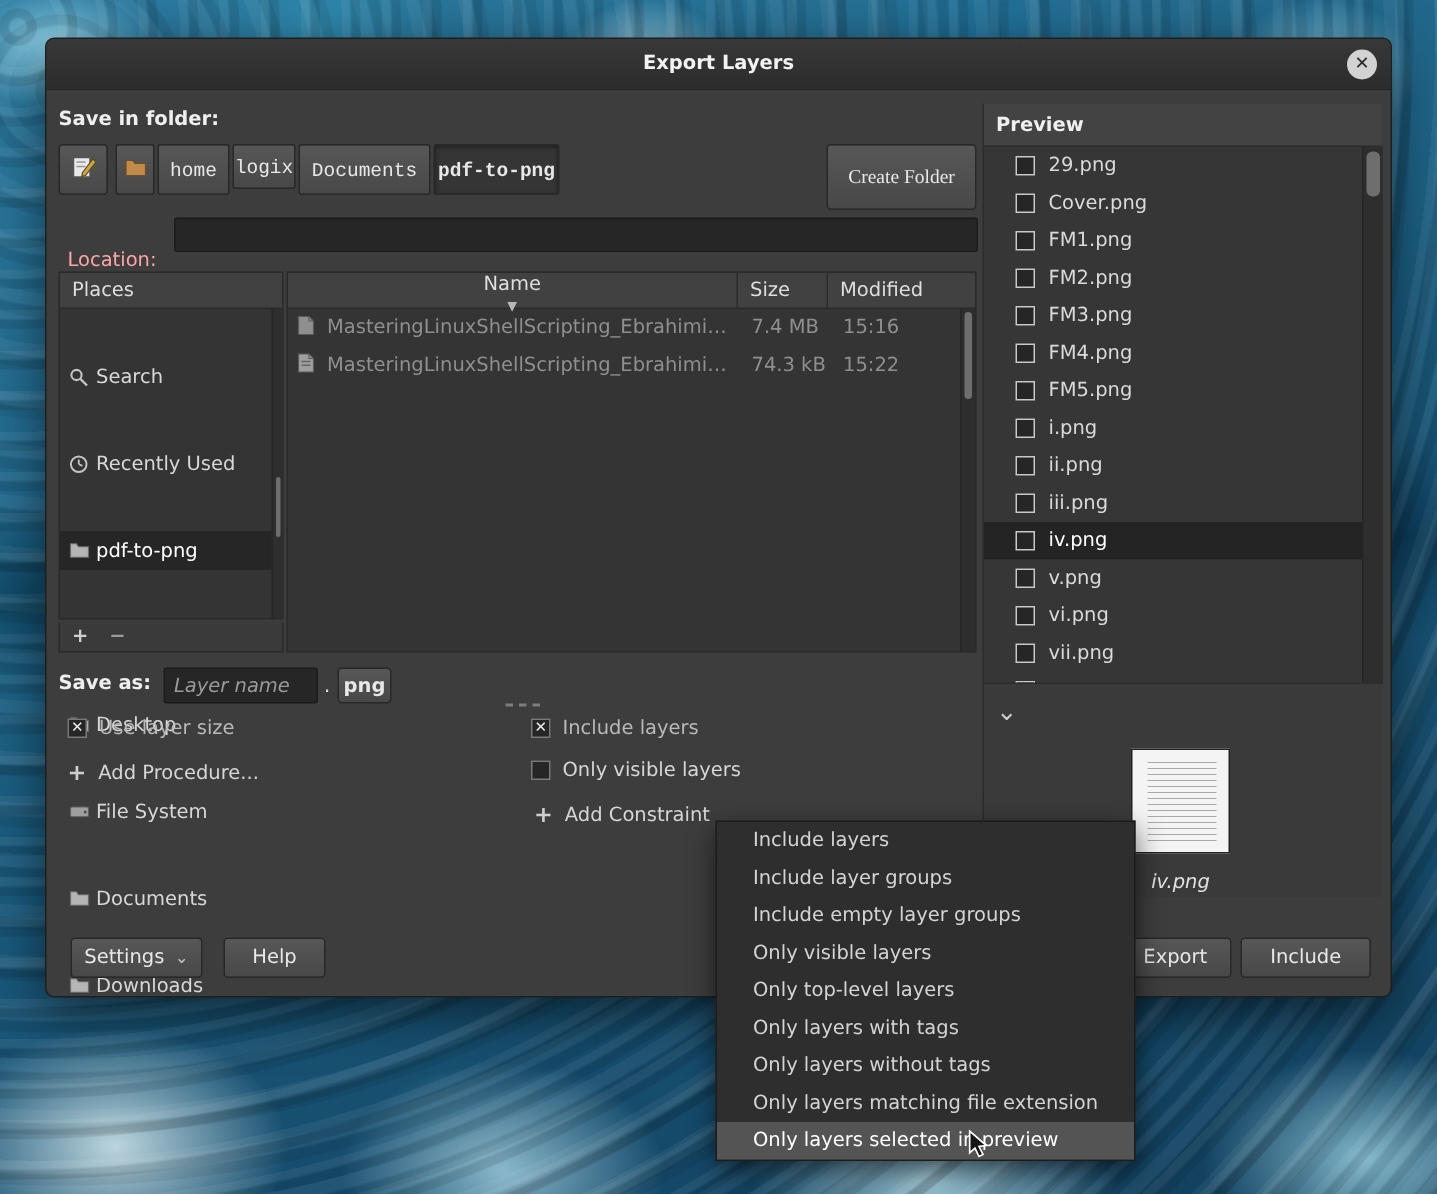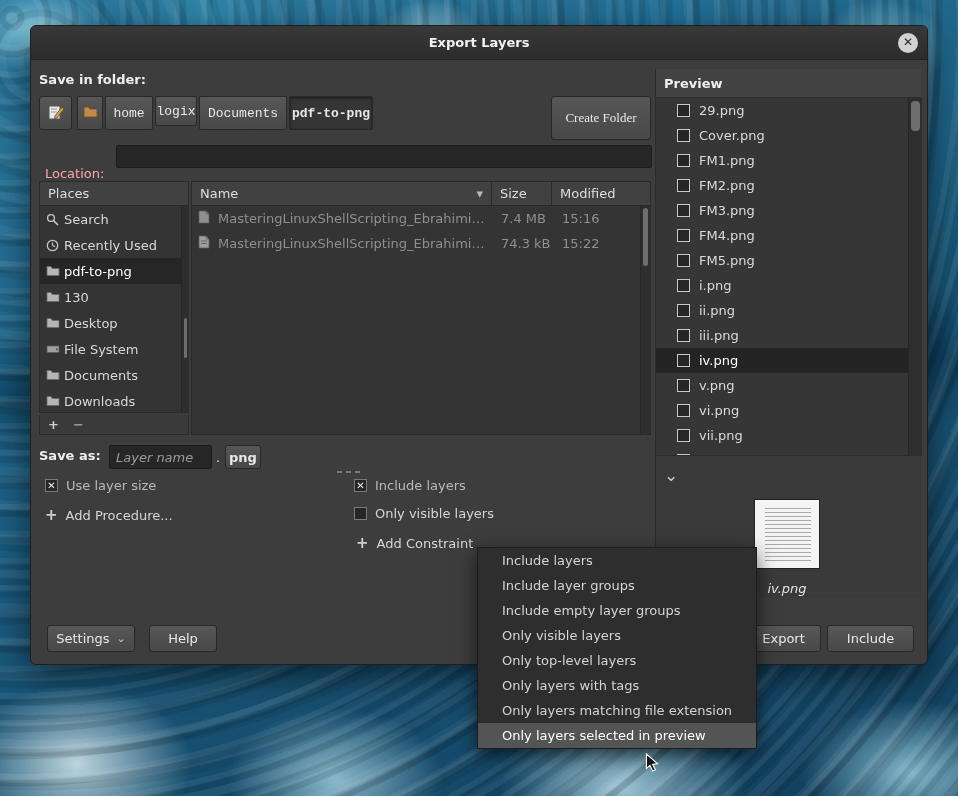--- a/index.html
+++ b/index.html
@@ -66,21 +66,21 @@
     background:#262626; border:1px solid #1c1c1c; border-radius:2px; color:#eee;
     font-family:"DejaVu Sans", sans-serif; font-size:13px; padding:0 6px; outline:none; width:100%; height:100%;
   }
   .input::placeholder { font-style:italic; color:#9a9a9a; }
 
   .pane { background:#343434; border:1px solid #2a2a2a; }
   .pane-hd {
     background:#414141; border-bottom:1px solid #2a2a2a; color:#dedede;
     display:flex; align-items:center; padding:0 8px; height:24px;
   }
-  .lrow { display:flex; align-items:center; height:26px; padding:0 6px; color:#d8d8d8; }
+  .lrow { display:flex; align-items:center; height:26px; padding:0 6px; color:#d8d8d8;margin-top:32px; }
   .lrow.sel { background:#262626; color:#fff; }
   .lrow .ic { width:18px; display:flex; align-items:center; }
 
   .frow { display:flex; align-items:center; height:25px; color:#8f8f8f; }
 
   .sb-track { background:#2e2e2e; border-left:1px solid #262626; }
   .sb-thumb { position:absolute; left:2px; right:2px; background:#6e6e6e; border-radius:4px; }
 
   .cb {
     width:13px; height:13px; background:#262626; border:1px solid #7a7a7a;
@@ -247,21 +247,21 @@
       </div>
     </div>
 
     <div class="abs" style="left:8px; top:389px; width:150px; height:20px; display:flex; align-items:center; gap:14px; padding-left:8px; background:#3a3a3a; border:1px solid #2a2a2a; border-top:none;">
       <span style="color:#cfcfcf; font-weight:bold;"><span>+</span></span>
       <span style="color:#9a9a9a; font-weight:bold;"><span>−</span></span>
     </div>
 
     <div class="abs pane" style="left:160px; top:155px; width:460px; height:254px;">
       <div style="display:flex; height:24px;">
-        <div class="pane-hd" style="width:300px; border-right:1px solid #2a2a2a; justify-content:space-between; display:flex;">
+        <div class="pane-hd" style="width:300px; border-right:1px solid #2a2a2a; justify-content:space-between; display:flex;flex-direction:column;">
           <span>Name</span>
           <span style="color:#b8b8b8;">▾</span>
         </div>
         <div class="pane-hd" style="width:60px; border-right:1px solid #2a2a2a;">
           <span>Size</span>
         </div>
         <div class="pane-hd" style="flex:1;">
           <span>Modified</span>
         </div>
       </div>
@@ -414,20 +414,21 @@
 
   </div>
 
   <div class="menu">
     <div class="mi">Include layers</div>
     <div class="mi">Include layer groups</div>
     <div class="mi">Include empty layer groups</div>
     <div class="mi">Only visible layers</div>
     <div class="mi">Only top-level layers</div>
     <div class="mi">Only layers with tags</div>
+    <div class="mi">Only layers without tags</div>
     <div class="mi">Only layers matching file extension</div>
     <div class="mi hl">Only layers selected in preview</div>
   </div>
 
   <svg class="cursor" width="18" height="20" viewBox="0 0 12 18">
     <path d="M1 1 L1 14 L4.2 11.2 L6.6 16.2 L9 15 L6.6 10.2 L11 9.6 Z" fill="#161616" stroke="#ffffff" stroke-width="1"></path>
   </svg>
 
 </div>
 

